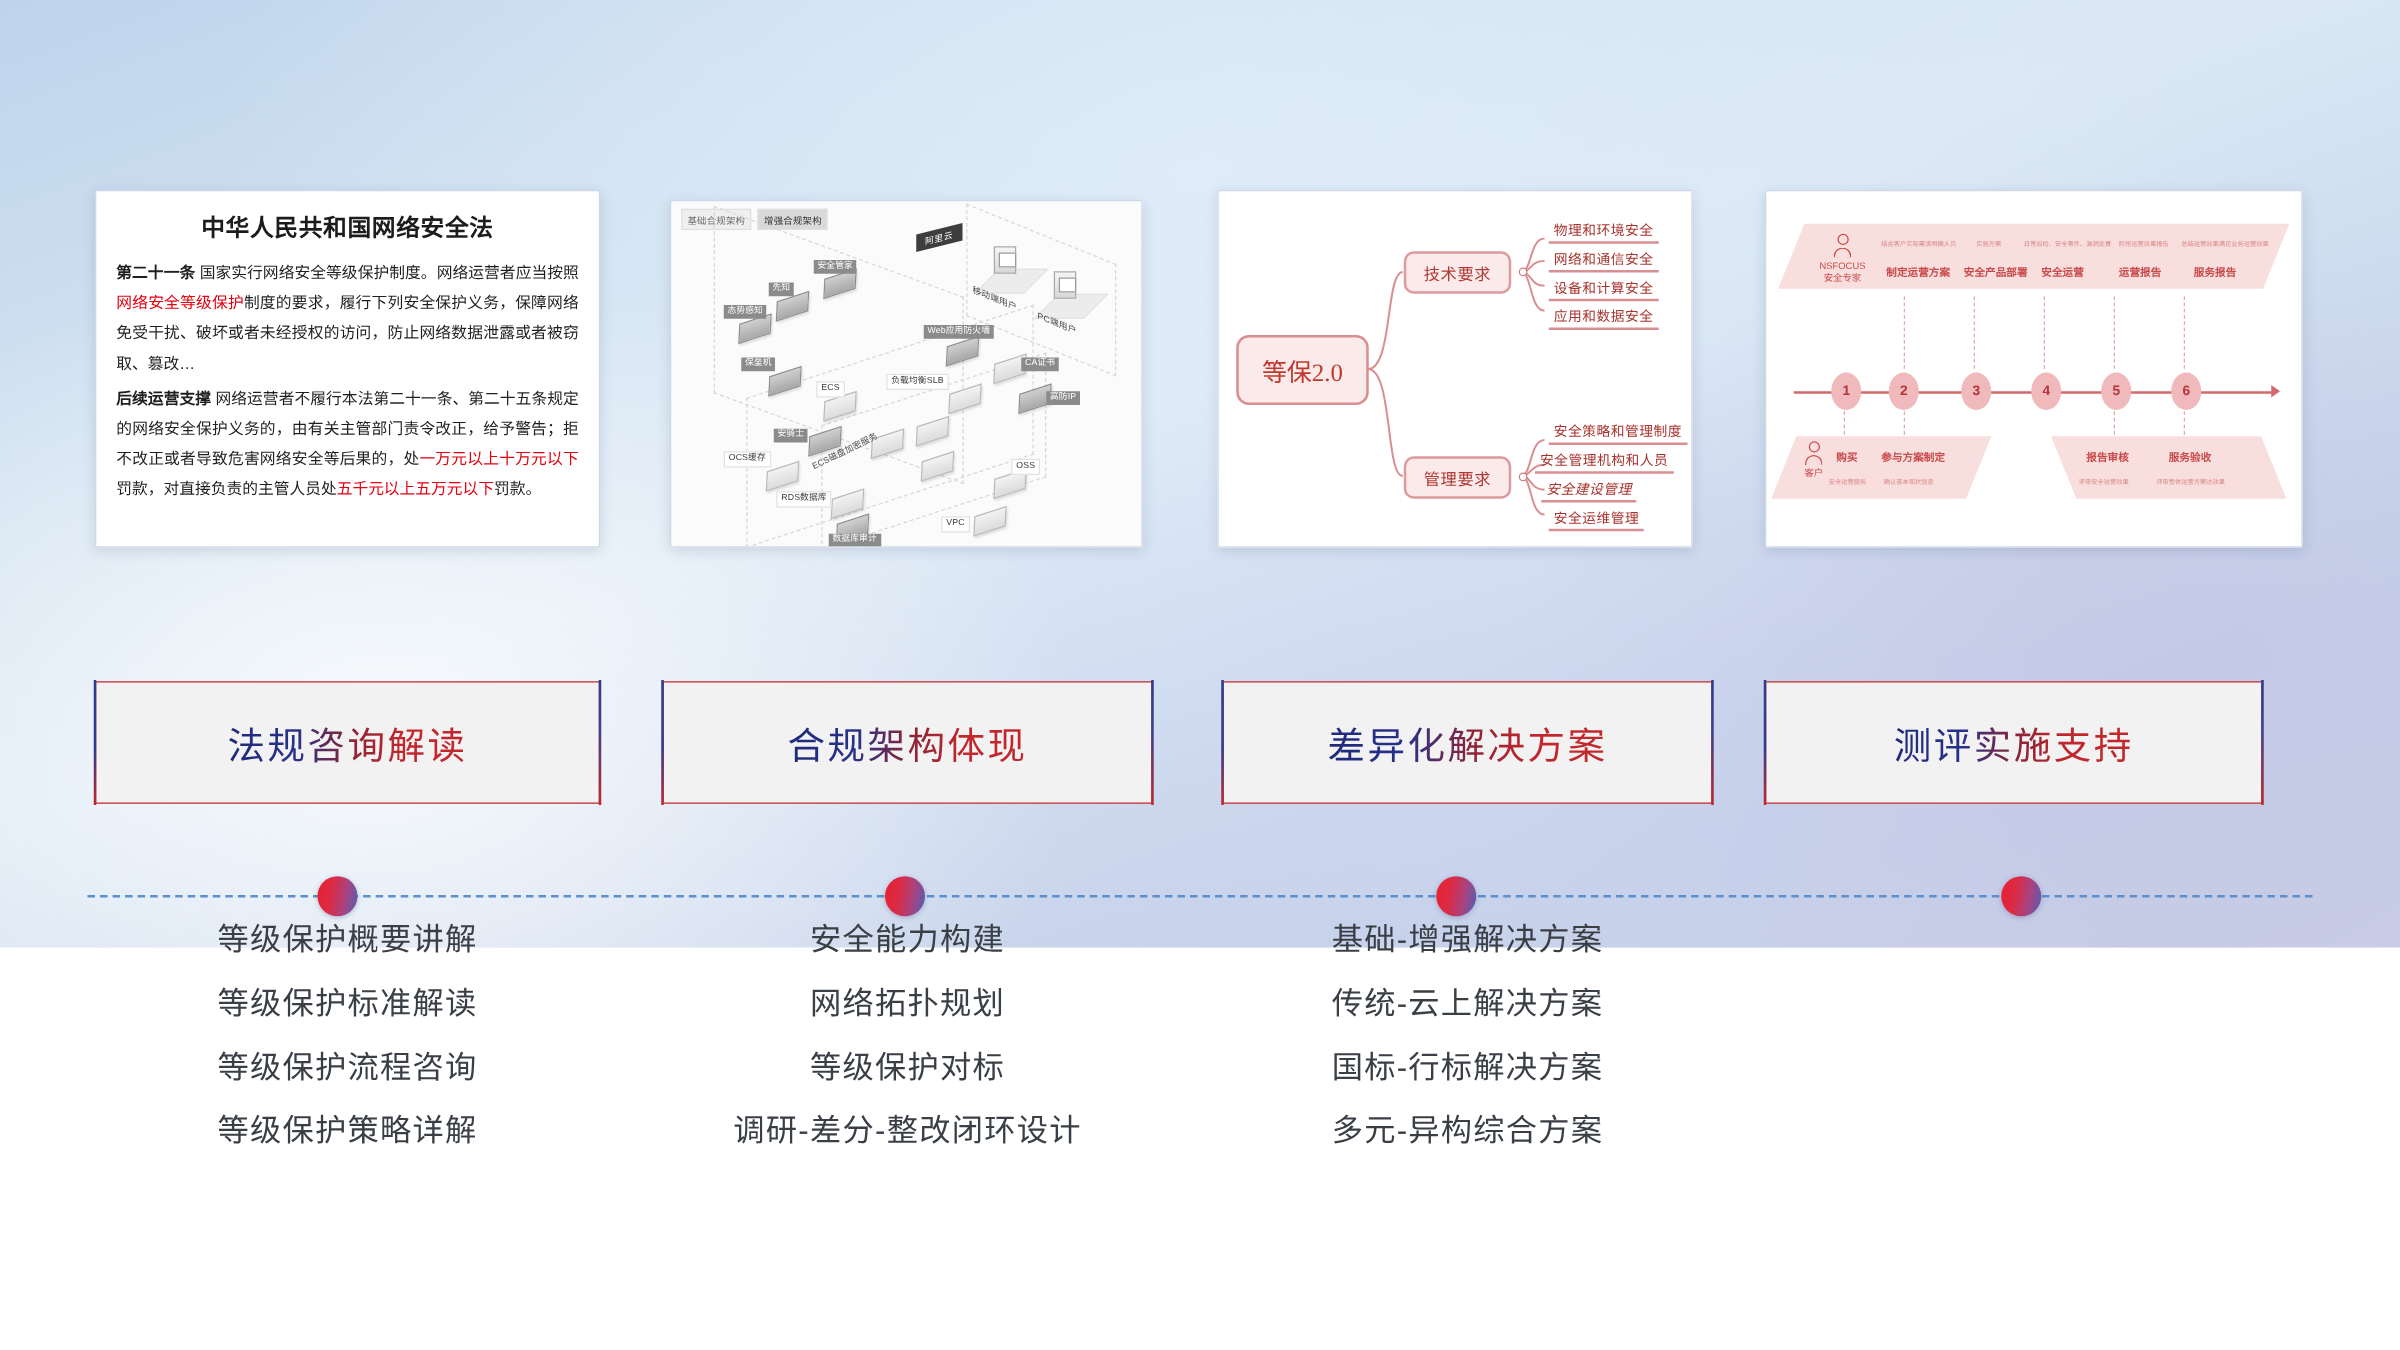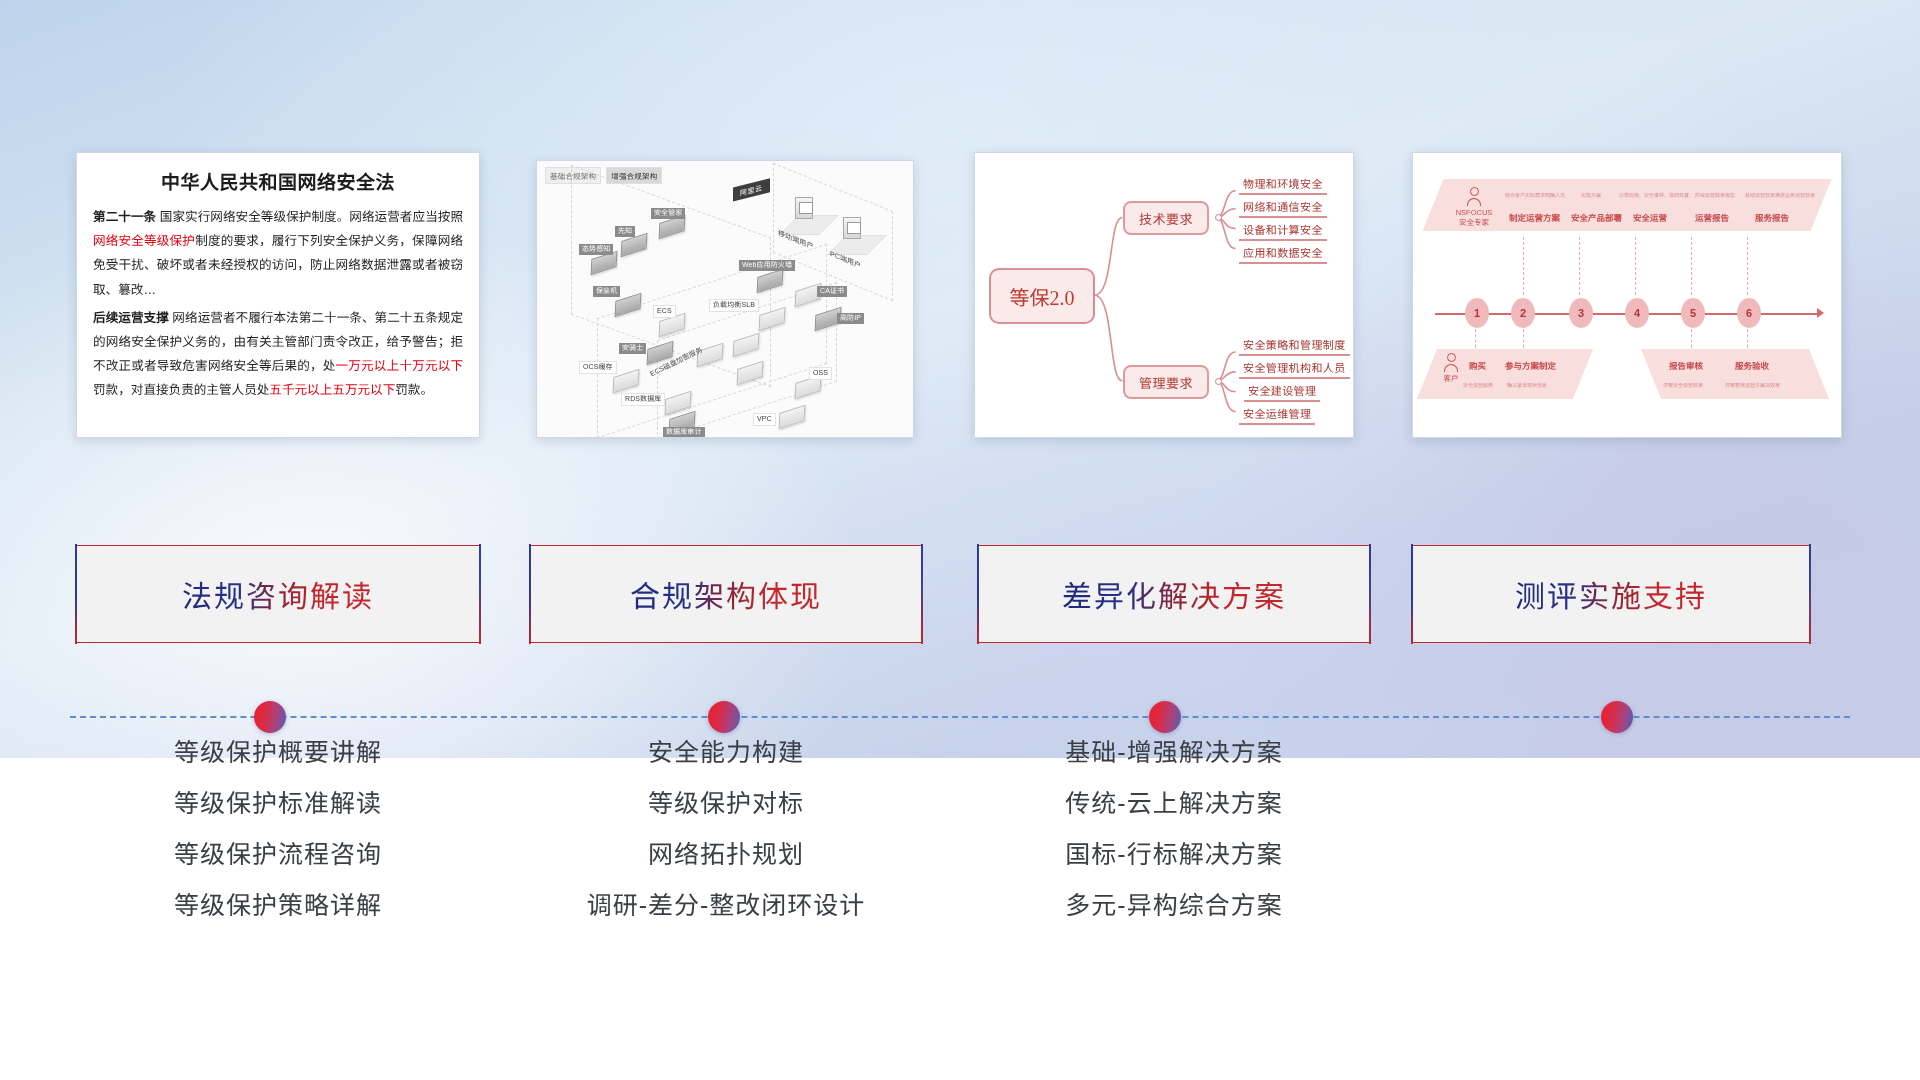--- a/index.html
+++ b/index.html
@@ -339,22 +339,22 @@
       <div class="mm-node" id="mm-tech">技术要求</div>
       <div class="mm-dot" style="left:240px; top:61px;"></div>
       <div class="mm-leaf" style="left:264px; top:22px;">物理和环境安全</div>
       <div class="mm-leaf" style="left:264px; top:45px;">网络和通信安全</div>
       <div class="mm-leaf" style="left:264px; top:68px;">设备和计算安全</div>
       <div class="mm-leaf" style="left:264px; top:91px;">应用和数据安全</div>
 
       <div class="mm-node" id="mm-mgmt">管理要求</div>
       <div class="mm-dot" style="left:240px; top:225px;"></div>
       <div class="mm-leaf" style="left:264px; top:183px;">安全策略和管理制度</div>
-      <div class="mm-leaf" style="left:264px; top:206px;">安全管理机构和人员</div>
-      <div class="mm-leaf" style="left:269px; top:229px;">安全建设管理</div>
+      <div class="mm-leaf" style="left:253px; top:206px;">安全管理机构和人员</div>
+      <div class="mm-leaf" style="left:258px; top:229px;font-style:italic;">安全建设管理</div>
       <div class="mm-leaf" style="left:264px; top:252px;">安全运维管理</div>
     </div>
 
     <div class="card" id="card-nsf">
       <div class="nsf-band" id="nsf-top"></div>
 
       <div class="nsf-person" style="left:38px; top:34px; width:46px;">
         <div class="head"></div>
         <div class="body"></div>
         <div style="font-size:7.5px;">NSFOCUS</div>
@@ -439,22 +439,22 @@
 
     <div class="list-col" style="left:76px; width:404px;">
       <div class="list-item">等级保护概要讲解</div>
       <div class="list-item">等级保护标准解读</div>
       <div class="list-item">等级保护流程咨询</div>
       <div class="list-item">等级保护策略详解</div>
     </div>
 
     <div class="list-col" style="left:520px; width:412px;">
       <div class="list-item">安全能力构建</div>
+      <div class="list-item">网络拓扑规划</div>
       <div class="list-item">等级保护对标</div>
-      <div class="list-item">网络拓扑规划</div>
       <div class="list-item">调研-差分-整改闭环设计</div>
     </div>
 
     <div class="list-col" style="left:968px; width:412px;">
       <div class="list-item">基础-增强解决方案</div>
       <div class="list-item">传统-云上解决方案</div>
       <div class="list-item">国标-行标解决方案</div>
       <div class="list-item">多元-异构综合方案</div>
     </div>
 

